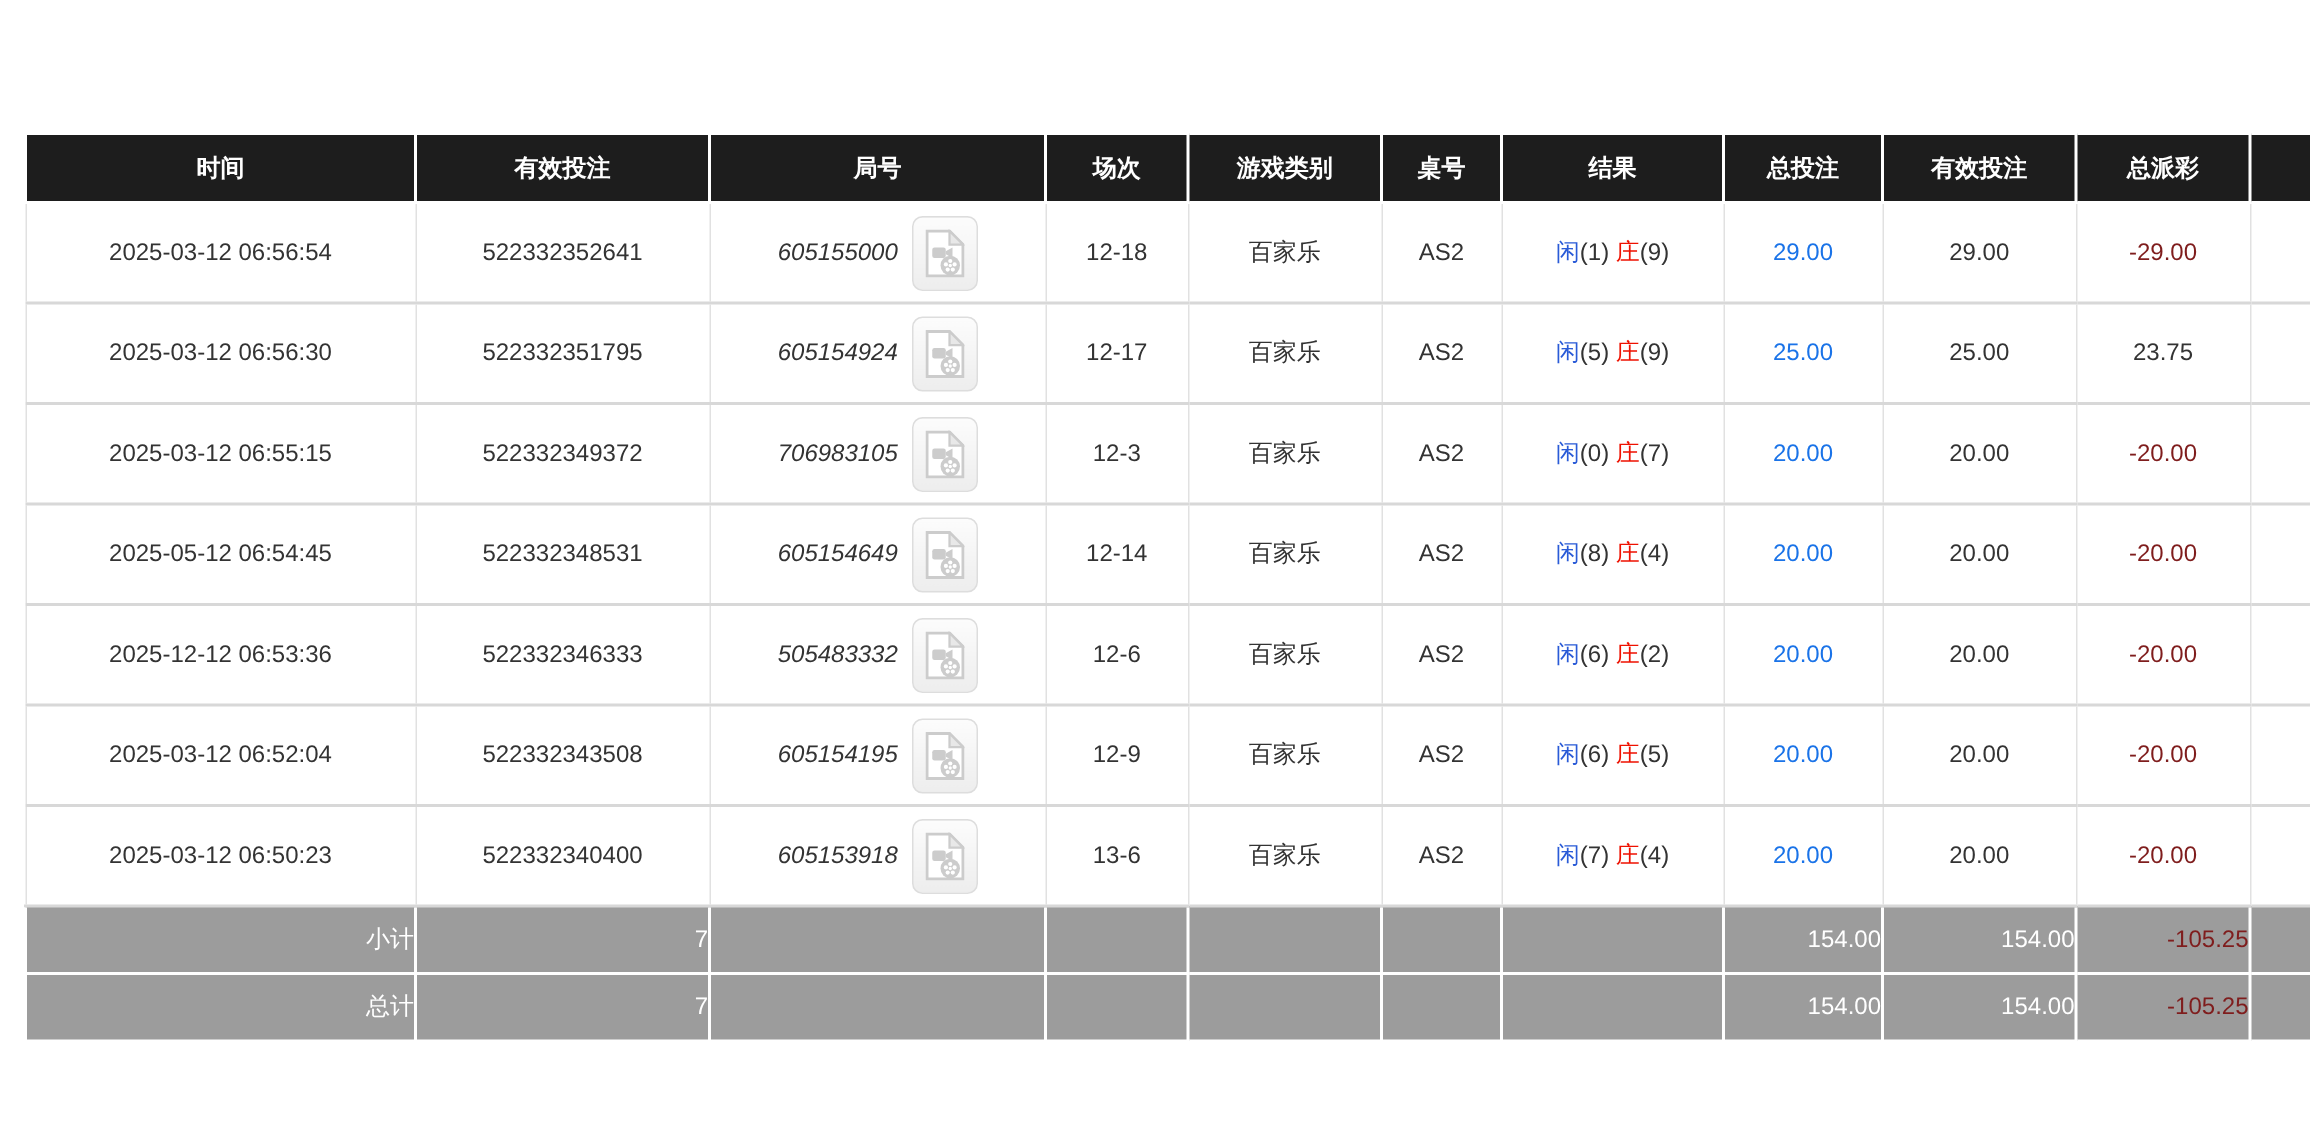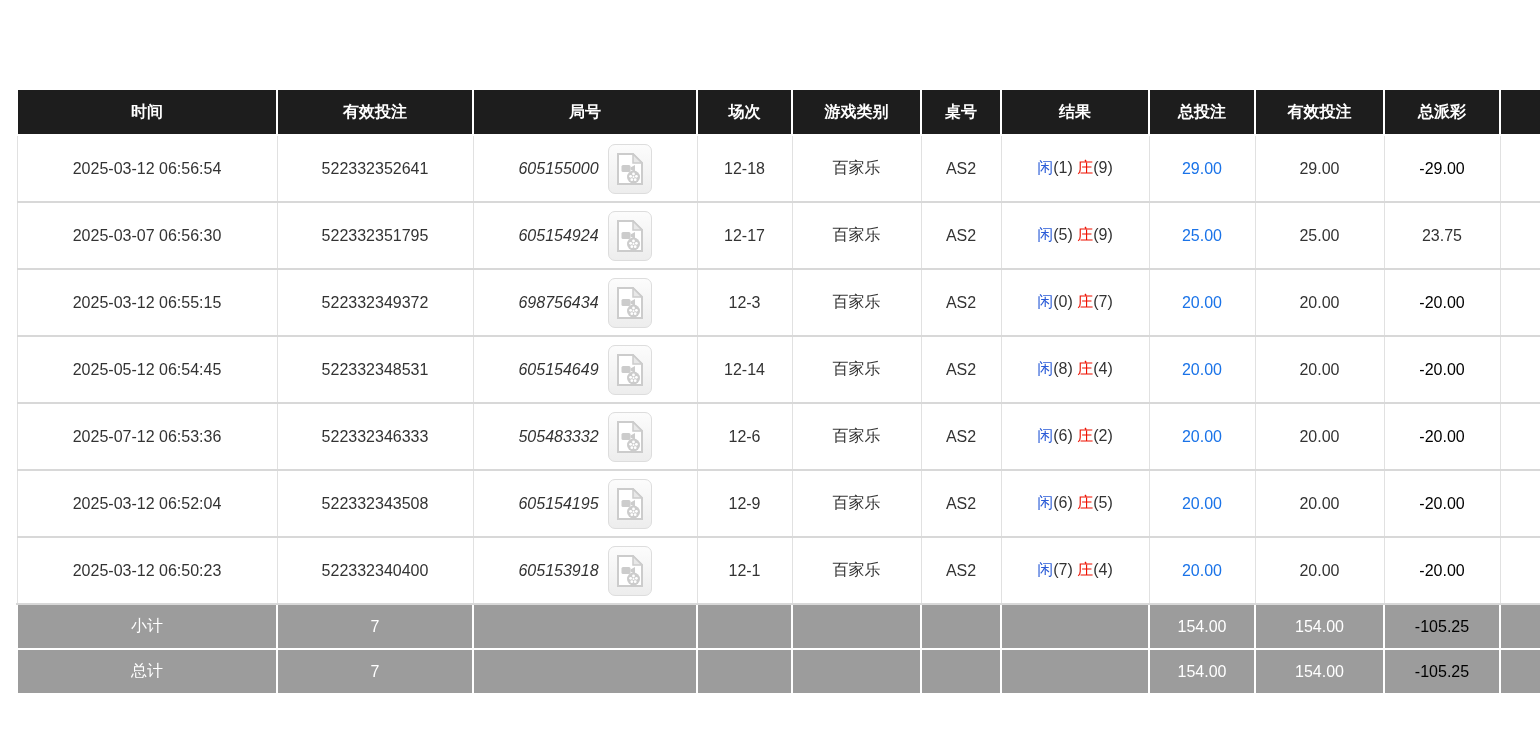--- a/index.html
+++ b/index.html
@@ -13,24 +13,24 @@
   thead th{
     background:#1d1d1d;color:#fff;font-weight:bold;font-size:16px;
     height:44px;border:2px solid #fff;padding:0;
   }
   tbody td{
     background:#fff;border:1px solid #e1e1e1;border-bottom:2px solid #d8d8d8;
     height:65px;text-align:center;padding:0 4px;vertical-align:middle;
   }
   tfoot td{
     background:#9c9c9c;color:#fff;border:2px solid #fff;
-    height:43px;text-align:center;padding:0;
+    height:43px;text-align:right;padding:0;
   }
   .blue{color:#1a73e8;}
-  .red{color:#000000;}
+  .red{color:#7f1d1d;}
   .rp{color:#2a5bd7;}
   .rb{color:#ee1100;}
   .result-num{color:#333;}
   .round-cell .round-num{vertical-align:middle;font-style:italic;}
   .video-btn{
     display:inline-flex;align-items:center;justify-content:center;
     width:44px;height:50px;margin-left:9px;vertical-align:middle;
     border:1px solid #ddd;border-radius:7px;
     background:linear-gradient(#fcfcfc,#ededed);cursor:pointer;padding:0;
   }
@@ -93,21 +93,21 @@
       <td>百家乐</td>
       <td>AS2</td>
       <td><span class="rp">闲</span><span class="result-num">(1)</span> <span class="rb">庄</span><span class="result-num">(9)</span></td>
       <td class="blue bet-link">29.00</td>
       <td>29.00</td>
       <td class="red">-29.00</td>
       <td></td>
     </tr>
 
     <tr>
-      <td>2025-03-07 06:56:30</td>
+      <td>2025-03-12 06:56:30</td>
       <td>522332351795</td>
       <td class="round-cell"><span class="round-num">605154924</span><button class="video-btn">
               <svg width="26" height="32" viewBox="0 0 26 32">
                 <path d="M1 1 h15 l9 9 v21 h-24 z" fill="#ffffff" stroke="#cccccc" stroke-width="2"></path>
                 <path d="M16 1 l9 9 h-9 z" fill="#e8e8e8" stroke="#cccccc" stroke-width="1.5"></path>
                 <rect x="4.5" y="12" width="9" height="7" rx="1.5" fill="#cccccc"></rect>
                 <path d="M13.5 14.5 l4.5 -2.5 v7 l-4.5 -2.5 z" fill="#cccccc"></path>
                 <circle cx="16.5" cy="24" r="6.5" fill="#cccccc"></circle>
                 <circle cx="16.5" cy="21" r="1.4" fill="#ffffff"></circle>
                 <circle cx="13.6" cy="23.3" r="1.4" fill="#ffffff"></circle>
@@ -123,21 +123,21 @@
       <td><span class="rp">闲</span><span class="result-num">(5)</span> <span class="rb">庄</span><span class="result-num">(9)</span></td>
       <td class="blue bet-link">25.00</td>
       <td>25.00</td>
       <td>23.75</td>
       <td></td>
     </tr>
 
     <tr>
       <td>2025-03-12 06:55:15</td>
       <td>522332349372</td>
-      <td class="round-cell"><span class="round-num">698756434</span><button class="video-btn">
+      <td class="round-cell"><span class="round-num">706983105</span><button class="video-btn">
               <svg width="26" height="32" viewBox="0 0 26 32">
                 <path d="M1 1 h15 l9 9 v21 h-24 z" fill="#ffffff" stroke="#cccccc" stroke-width="2"></path>
                 <path d="M16 1 l9 9 h-9 z" fill="#e8e8e8" stroke="#cccccc" stroke-width="1.5"></path>
                 <rect x="4.5" y="12" width="9" height="7" rx="1.5" fill="#cccccc"></rect>
                 <path d="M13.5 14.5 l4.5 -2.5 v7 l-4.5 -2.5 z" fill="#cccccc"></path>
                 <circle cx="16.5" cy="24" r="6.5" fill="#cccccc"></circle>
                 <circle cx="16.5" cy="21" r="1.4" fill="#ffffff"></circle>
                 <circle cx="13.6" cy="23.3" r="1.4" fill="#ffffff"></circle>
                 <circle cx="19.4" cy="23.3" r="1.4" fill="#ffffff"></circle>
                 <circle cx="14.8" cy="26.7" r="1.4" fill="#ffffff"></circle>
@@ -177,21 +177,21 @@
       <td>百家乐</td>
       <td>AS2</td>
       <td><span class="rp">闲</span><span class="result-num">(8)</span> <span class="rb">庄</span><span class="result-num">(4)</span></td>
       <td class="blue bet-link">20.00</td>
       <td>20.00</td>
       <td class="red">-20.00</td>
       <td></td>
     </tr>
 
     <tr>
-      <td>2025-07-12 06:53:36</td>
+      <td>2025-12-12 06:53:36</td>
       <td>522332346333</td>
       <td class="round-cell"><span class="round-num">505483332</span><button class="video-btn">
               <svg width="26" height="32" viewBox="0 0 26 32">
                 <path d="M1 1 h15 l9 9 v21 h-24 z" fill="#ffffff" stroke="#cccccc" stroke-width="2"></path>
                 <path d="M16 1 l9 9 h-9 z" fill="#e8e8e8" stroke="#cccccc" stroke-width="1.5"></path>
                 <rect x="4.5" y="12" width="9" height="7" rx="1.5" fill="#cccccc"></rect>
                 <path d="M13.5 14.5 l4.5 -2.5 v7 l-4.5 -2.5 z" fill="#cccccc"></path>
                 <circle cx="16.5" cy="24" r="6.5" fill="#cccccc"></circle>
                 <circle cx="16.5" cy="21" r="1.4" fill="#ffffff"></circle>
                 <circle cx="13.6" cy="23.3" r="1.4" fill="#ffffff"></circle>
@@ -250,21 +250,21 @@
                 <path d="M13.5 14.5 l4.5 -2.5 v7 l-4.5 -2.5 z" fill="#cccccc"></path>
                 <circle cx="16.5" cy="24" r="6.5" fill="#cccccc"></circle>
                 <circle cx="16.5" cy="21" r="1.4" fill="#ffffff"></circle>
                 <circle cx="13.6" cy="23.3" r="1.4" fill="#ffffff"></circle>
                 <circle cx="19.4" cy="23.3" r="1.4" fill="#ffffff"></circle>
                 <circle cx="14.8" cy="26.7" r="1.4" fill="#ffffff"></circle>
                 <circle cx="18.2" cy="26.7" r="1.4" fill="#ffffff"></circle>
                 <circle cx="16.5" cy="24" r="1.1" fill="#ffffff"></circle>
               </svg>
             </button></td>
-      <td>12-1</td>
+      <td>13-6</td>
       <td>百家乐</td>
       <td>AS2</td>
       <td><span class="rp">闲</span><span class="result-num">(7)</span> <span class="rb">庄</span><span class="result-num">(4)</span></td>
       <td class="blue bet-link">20.00</td>
       <td>20.00</td>
       <td class="red">-20.00</td>
       <td></td>
     </tr>
 
   </tbody>

